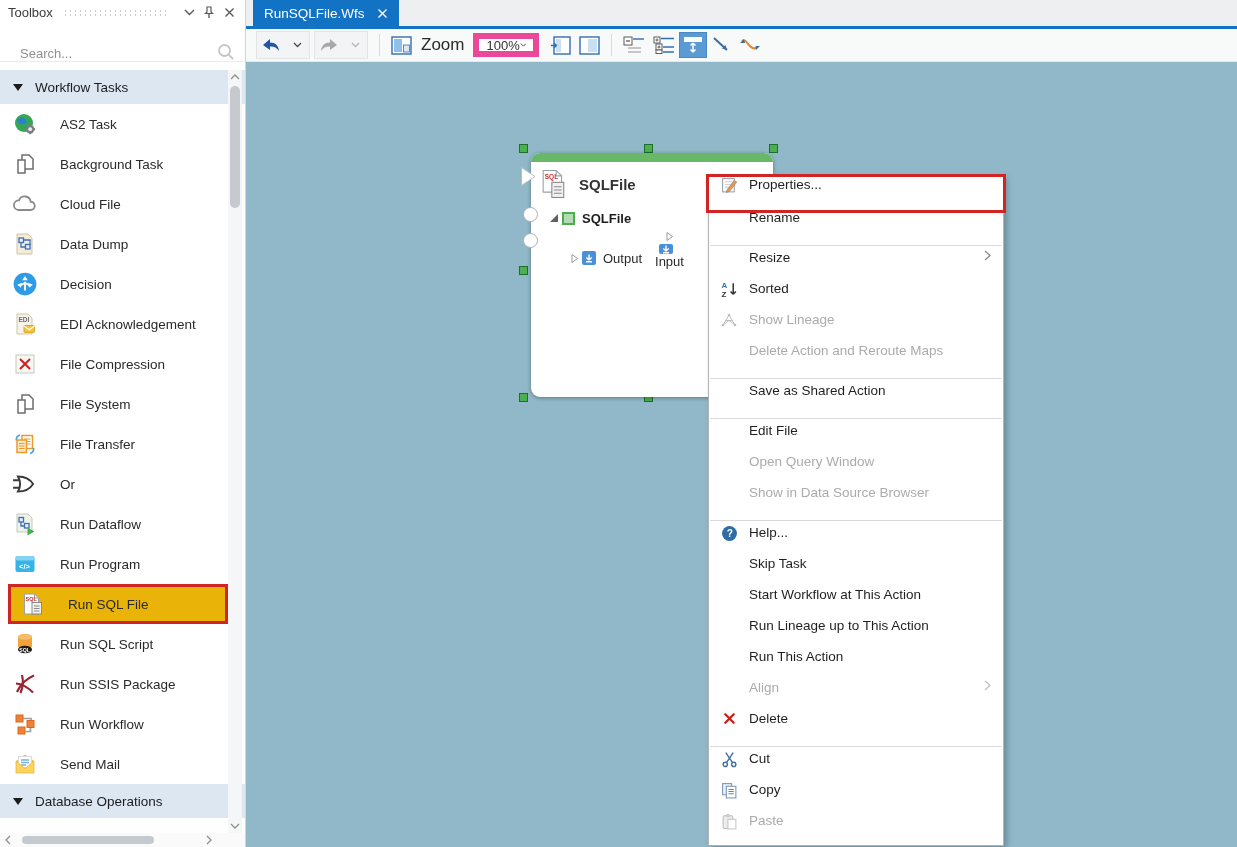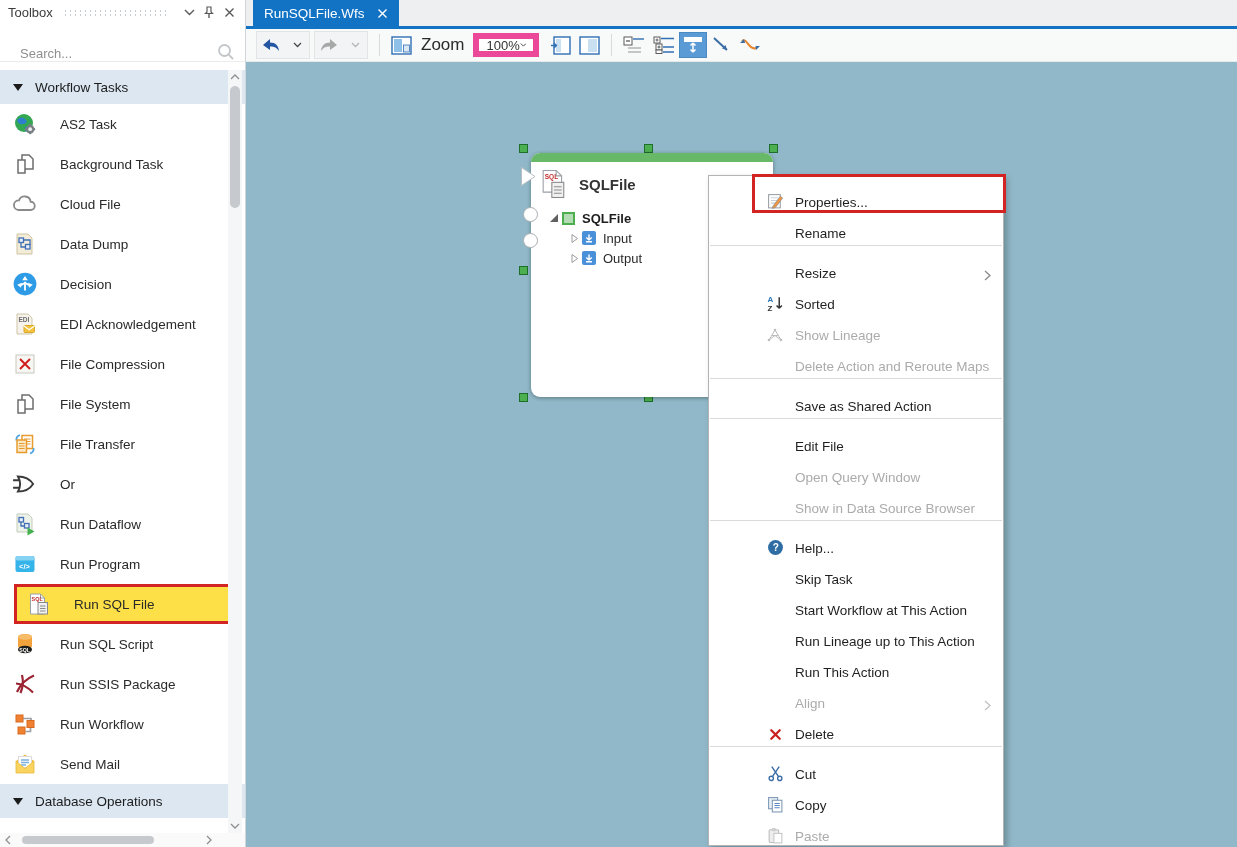--- a/index.html
+++ b/index.html
@@ -16,21 +16,21 @@
   .tb-search { height:38px; display:flex; align-items:flex-end; padding:0 10px 0 20px; border-bottom:1px solid #ececec; }
   .tb-search input { flex:1; border:none; outline:none; font-family:"Liberation Sans",sans-serif; font-size:13px; color:#444; background:transparent; }
   .tb-search input::placeholder { color:#8f8f8f; }
   .tb-body { position:absolute; top:70px; left:0; right:0; bottom:14px; overflow:hidden; }
   .tb-section { height:34px; display:flex; align-items:center; gap:12px; padding-left:13px; background:#dce7f2; width:100%; cursor:pointer; }
   .tb-section .tri { width:0; height:0; border-left:5px solid transparent; border-right:5px solid transparent; border-top:7px solid #1b1b1b; }
   .tb-section .lbl { font-size:13.5px; color:#1c1c1c; }
   .tb-item { height:40px; display:flex; align-items:center; padding-left:12px; width:222px; cursor:pointer; background:#fff; }
   .tb-item .ticon { width:26px; height:26px; flex:0 0 26px; display:flex; align-items:center; justify-content:center; }
   .tb-item .tlabel { margin-left:22px; font-size:13.5px; color:#2a2a2a; white-space:nowrap; }
-  .tb-item.selected { background:#fde047; border:3px solid #d32424; padding-left:9px; width:220px; margin-left:14px; }
+  .tb-item.selected { background:#eab308; border:3px solid #d32424; padding-left:9px; width:220px; margin-left:8px; }
   
   .vscroll { position:absolute; top:70px; right:3px; width:14px; bottom:14px; background:#f5f6f7; }
   .vs-btn { position:absolute; left:0; width:14px; height:14px; display:flex; align-items:center; justify-content:center; cursor:pointer; }
   .vs-up { top:0; } .vs-down { bottom:0; }
   .vs-thumb { position:absolute; left:2px; width:10px; top:16px; height:122px; background:#c6c9cd; border-radius:5px; cursor:pointer; }
   
   .hscroll { position:absolute; left:0; bottom:0; width:245px; height:14px; background:#fafafa; }
   .hs-btn { position:absolute; top:0; width:16px; height:14px; display:flex; align-items:center; justify-content:center; cursor:pointer; }
   .hs-left { left:0; } .hs-right { right:28px; }
   .hs-thumb { position:absolute; left:22px; top:3px; width:132px; height:8px; background:#c6c9cd; border-radius:4px; cursor:pointer; }
@@ -62,21 +62,21 @@
   .green-sq { width:13px; height:13px; border:2px solid #4cae4c; background:#b4dcb4; margin-right:7px; }
   .blue-sq { width:14px; height:14px; background:#4a90d9; border-radius:2px; margin-right:7px; display:flex; align-items:center; justify-content:center; }
   .tree-root-label { font-weight:bold; font-size:13px; color:#1d1d1d; }
   .tree-label { font-size:13px; color:#2a2a2a; }
   .handle { position:absolute; width:9px; height:9px; background:#4caf50; border:1px solid #1d6f2b; cursor:pointer; }
   .port-circle { position:absolute; width:15px; height:15px; border-radius:50%; background:#fff; border:1px solid #a9aeb2; }
   .node-notch { position:absolute; }
 
   
   .ctx-menu { position:absolute; left:462px; top:113px; width:296px; background:#fff; border:1px solid #b3b3b3; box-shadow:3px 3px 6px rgba(0,0,0,.25); padding:1px 0; }
-  .mi { height:31px; display:flex; align-items:flex-end; cursor:pointer;margin-left:46px; }
+  .mi { height:31px; display:flex; align-items:flex-start; cursor:pointer; }
   .mi .mic { width:40px; flex:0 0 40px; display:flex; align-items:center; justify-content:center; }
   .mi .mlabel { flex:1; font-size:13.5px; color:#1f1f1f; white-space:nowrap; }
   .mi.disabled { cursor:default; }
   .mi.disabled .mlabel { color:#ababab; }
   .mi .subarrow { margin-right:12px; display:flex; align-items:center; }
   .mi.hl { outline:3px solid #d32424; outline-offset:0; position:relative; z-index:2; height:33px; }
   .msep { height:1px; background:#dadada; margin:4px 1px; }
 </style>
 </head>
 <body>
@@ -498,21 +498,21 @@
         <div class="node-tree">
           <div class="tree-row">
             <span class="tree-indent">
               <svg width="10" height="10" viewBox="0 0 10 10">
                   <path d="M9 1v8H1z" fill="#606060"></path>
                 </svg>
             </span>
             <span class="green-sq"></span>
             <span class="tree-root-label">SQLFile</span>
           </div>
-          <div class="tree-row" style="padding-left:20px;">
+          <div class="tree-row" style="padding-left:20px;flex-direction:column;">
             <span class="tree-indent">
               <svg width="9" height="11" viewBox="0 0 9 11">
                   <path d="M2 1.5l5.5 4L2 9.5z" fill="#fff" stroke="#9a9a9a"></path>
                 </svg>
             </span>
             <span class="blue-sq">
               <svg width="10" height="10" viewBox="0 0 10 10">
                   <path d="M5 1.5v5.5M5 7L2.3 4.6M5 7l2.7-2.4M2 8.8h6" stroke="#fff" stroke-width="1.4" fill="none"></path>
                 </svg>
             </span>

